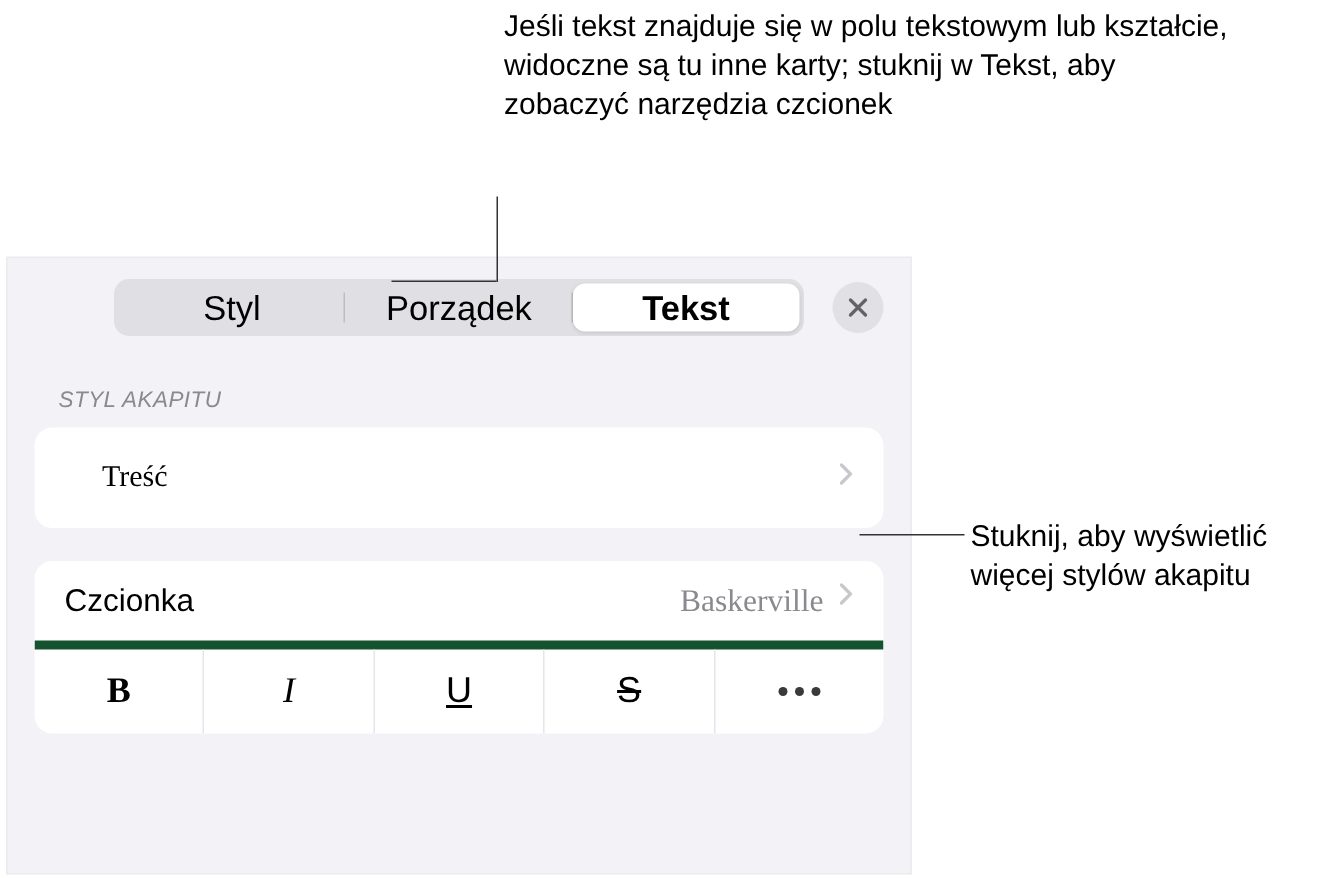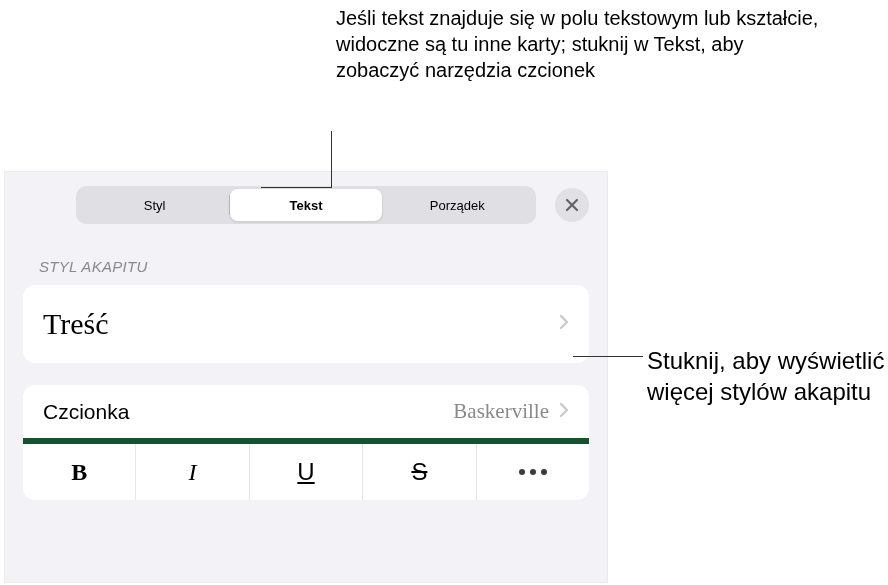--- a/index.html
+++ b/index.html
@@ -21,21 +21,21 @@
       font-size: 20px;
       line-height: 1.3;
       color: #000;
       width: 490px;
       z-index: 10;
     }
     .callout-right {
       position: absolute;
       top: 345px;
       left: 647px;
-      font-size: 24px;
+      font-size: 20px;
       line-height: 1.3;
       color: #000;
       width: 240px;
       z-index: 10;
     }
     .callout-line-top {
       position: absolute;
       top: 131px;
       left: 331px;
       width: 1px;
@@ -85,21 +85,21 @@
       border-radius: 10px;
       padding: 3px;
       width: 460px;
       height: 38px;
     }
     .segment {
       flex: 1;
       display: flex;
       align-items: center;
       justify-content: center;
-      font-size: 13px;
+      font-size: 23px;
       color: #000;
       border-radius: 8px;
       cursor: pointer;
       position: relative;
     }
     .segment.active {
       background: #ffffff;
       font-weight: 600;
       box-shadow: 0 1px 3px rgba(0,0,0,0.12);
     }
@@ -141,22 +141,23 @@
       margin: 0 18px 22px;
       border-radius: 12px;
       padding: 22px 20px;
       display: flex;
       align-items: center;
       justify-content: space-between;
       cursor: pointer;
     }
     .paragraph-style-text {
       font-family: Georgia, 'Times New Roman', serif;
-      font-size: 30px;
-      color: #000;
+      font-size: 20px;
+      color: #000;
+      margin-left: 25px;
     }
     .chevron {
       color: #c7c7cc;
     }
     .chevron svg {
       width: 10px;
       height: 16px;
     }
     .font-card {
       background: #ffffff;
@@ -172,21 +173,21 @@
       border-bottom: 6px solid #14532d;
       cursor: pointer;
     }
     .font-label {
       font-size: 21px;
       font-weight: 500;
       color: #000;
     }
     .font-value-wrap {
       display: flex;
-      align-items: center;
+      align-items: flex-start;
       gap: 10px;
     }
     .font-value {
       font-family: Baskerville, Georgia, serif;
       font-size: 21px;
       color: #8a8a8e;
     }
     .format-row {
       display: flex;
       align-items: center;
@@ -227,22 +228,22 @@
 <div class="callout-top">Jeśli tekst znajduje się w polu tekstowym lub kształcie, widoczne są tu inne karty; stuknij w Tekst, aby zobaczyć narzędzia czcionek</div>
 <div class="callout-line-top"></div>
 
 <div class="callout-right">Stuknij, aby wyświetlić więcej stylów akapitu</div>
 <div class="callout-line-right"></div>
 
 <div class="panel">
   <div class="panel-header">
     <div class="segmented-control">
       <div class="segment">Styl</div>
+      <div class="segment">Porządek</div>
       <div class="segment active">Tekst</div>
-      <div class="segment">Porządek</div>
     </div>
     <div class="close-btn">
       <svg viewBox="0 0 14 14">
         <path d="M2 2 L12 12 M12 2 L2 12" stroke="#636367" stroke-width="2.2" stroke-linecap="round" fill="none"></path>
       </svg>
     </div>
   </div>
 
   <div class="section-header">STYL AKAPITU</div>
 

